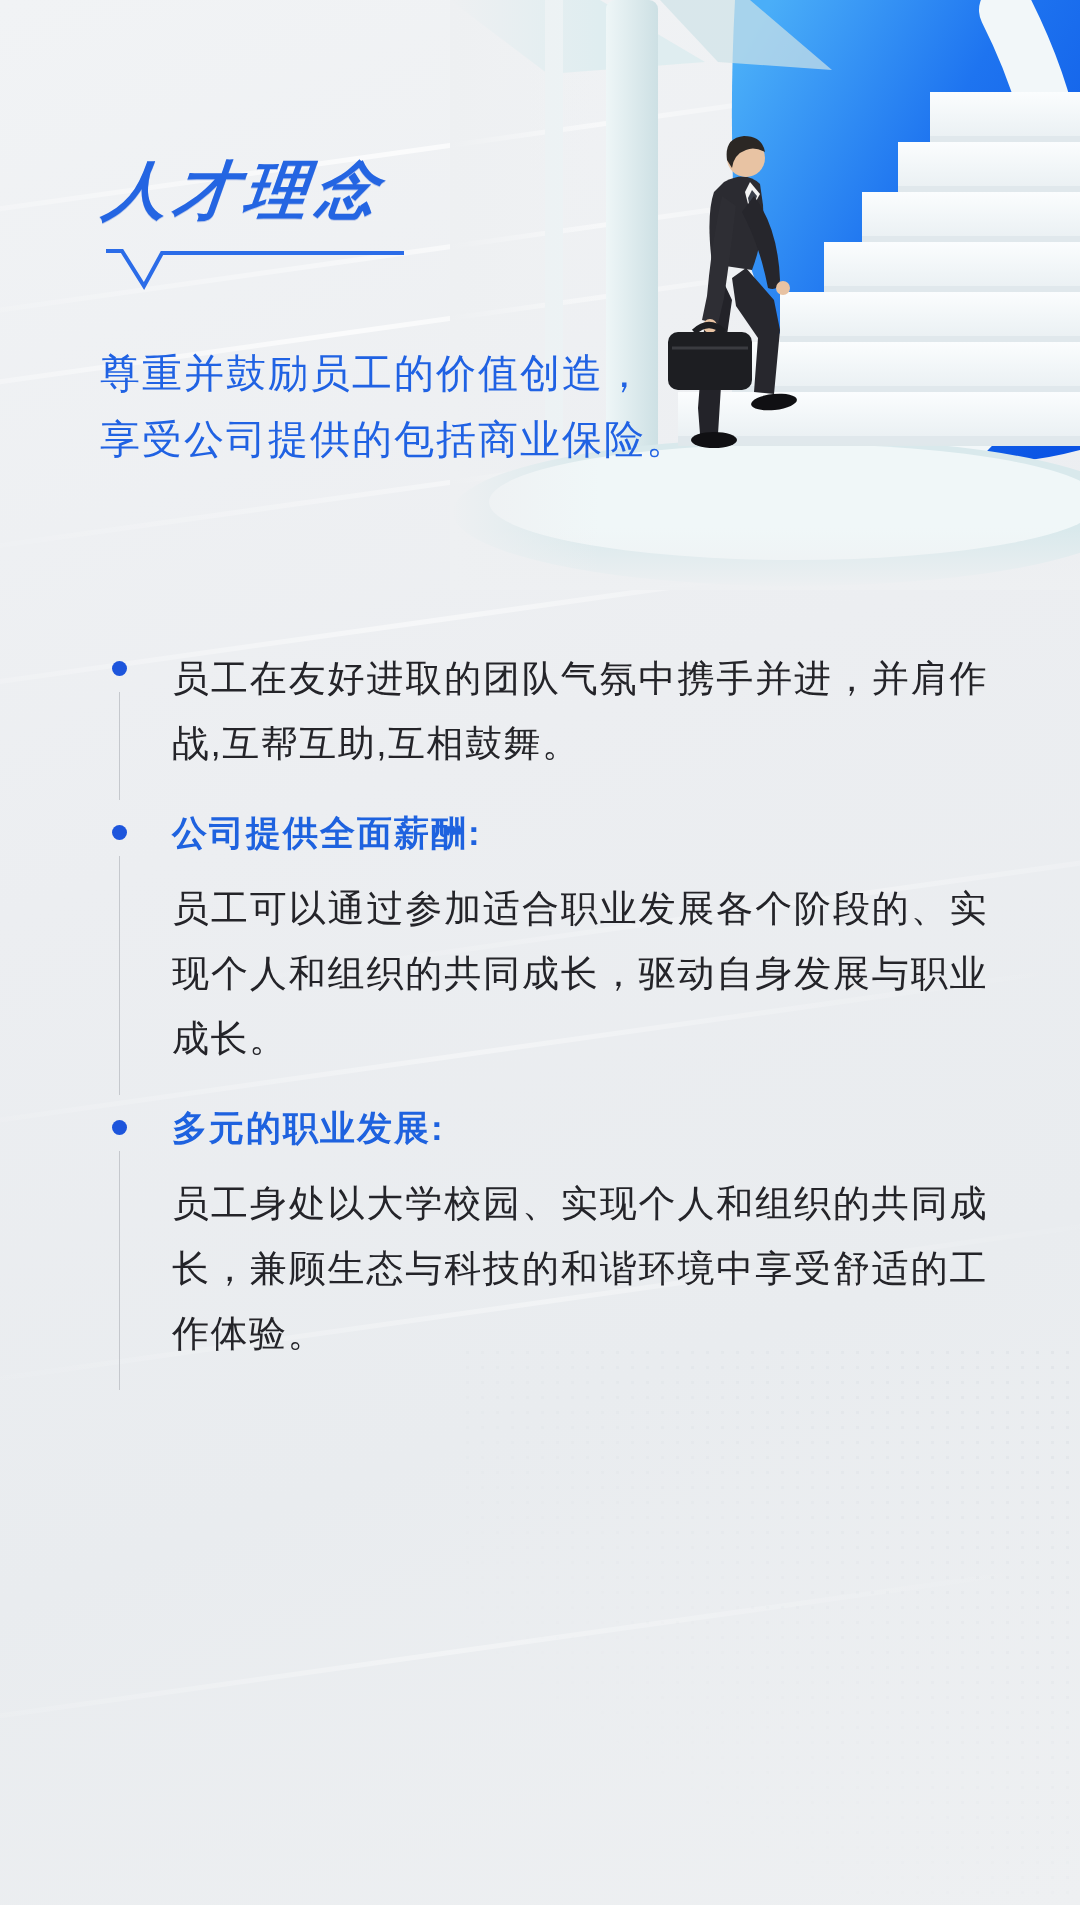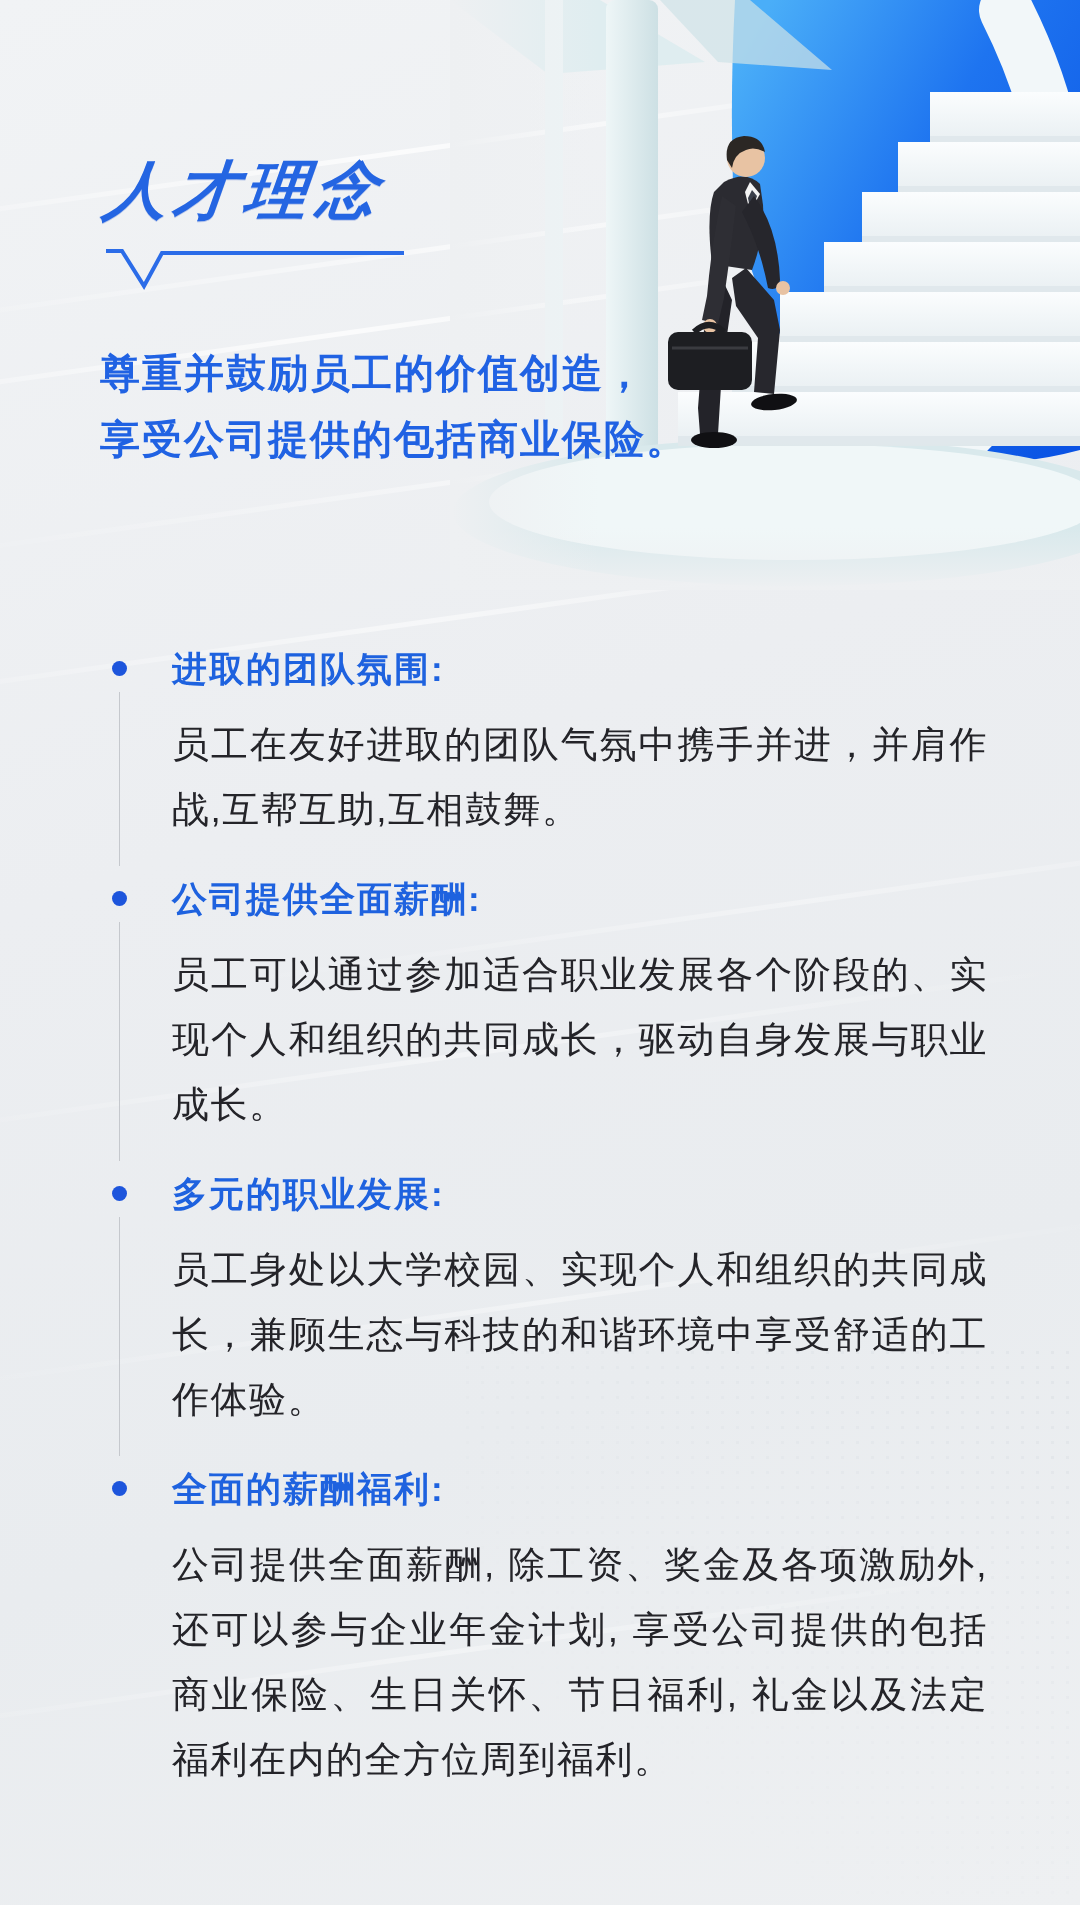--- a/index.html
+++ b/index.html
@@ -43,21 +43,21 @@
   .title {
     font-size:63px; font-weight:900; font-style:italic;
     color:#2465e2; letter-spacing:7px;
     transform:skewX(-6deg); transform-origin:left bottom;
     text-shadow:0 1px 0 rgba(20,70,200,.25);
     white-space:nowrap;
   }
   .title-underline { margin:10px 0 0 6px; display:block; }
   .subtitle {
     margin-top:48px;
-    font-size:40px; font-weight:700; color:#2062e3;
+    font-size:40px; font-weight:400; color:#2062e3;
     line-height:66px; letter-spacing:2px; white-space:nowrap;
   }
 
   
   .bullets { position:absolute; top:646px; left:100px; width:888px; z-index:3; }
   .bullet-block { position:relative; padding-left:72px; margin-bottom:34px; }
   .dot {
     position:absolute; left:12px; top:15px;
     width:15px; height:15px; border-radius:50%;
     background:#1d55dc;
@@ -189,38 +189,32 @@
       <polyline points="0,7 16,7 38,42 56,9 298,9" fill="none" stroke="#2b6ce8" stroke-width="4" stroke-linejoin="miter"></polyline>
     </svg>
     <p class="subtitle"><span>尊重并鼓励员工的价值创造，</span><br><span>享受公司提供的包括商业保险。</span></p>
   </header>
 
   <main class="bullets">
 
     <section class="bullet-block">
       <span class="dot"></span>
       <span class="connector"></span>
-      <h2 class="b-head">进取的团队氛围:</h2>
       <p class="b-body">员工在友好进取的团队气氛中携手并进，并肩作战,互帮互助,互相鼓舞。</p>
     </section>
 
     <section class="bullet-block">
       <span class="dot"></span>
       <span class="connector"></span>
       <h2 class="b-head">公司提供全面薪酬:</h2>
       <p class="b-body">员工可以通过参加适合职业发展各个阶段的、实现个人和组织的共同成长，驱动自身发展与职业成长。</p>
     </section>
 
     <section class="bullet-block">
       <span class="dot"></span>
       <span class="connector"></span>
       <h2 class="b-head">多元的职业发展:</h2>
       <p class="b-body">员工身处以大学校园、实现个人和组织的共同成长，兼顾生态与科技的和谐环境中享受舒适的工作体验。</p>
     </section>
 
-    <section class="bullet-block">
-      <span class="dot"></span>
-      <h2 class="b-head">全面的薪酬福利:</h2>
-      <p class="b-body">公司提供全面薪酬, 除工资、奖金及各项激励外, 还可以参与企业年金计划, 享受公司提供的包括商业保险、生日关怀、节日福利, 礼金以及法定福利在内的全方位周到福利。</p>
-    </section>
 
   </main>
 </div>
 
 </body></html>

